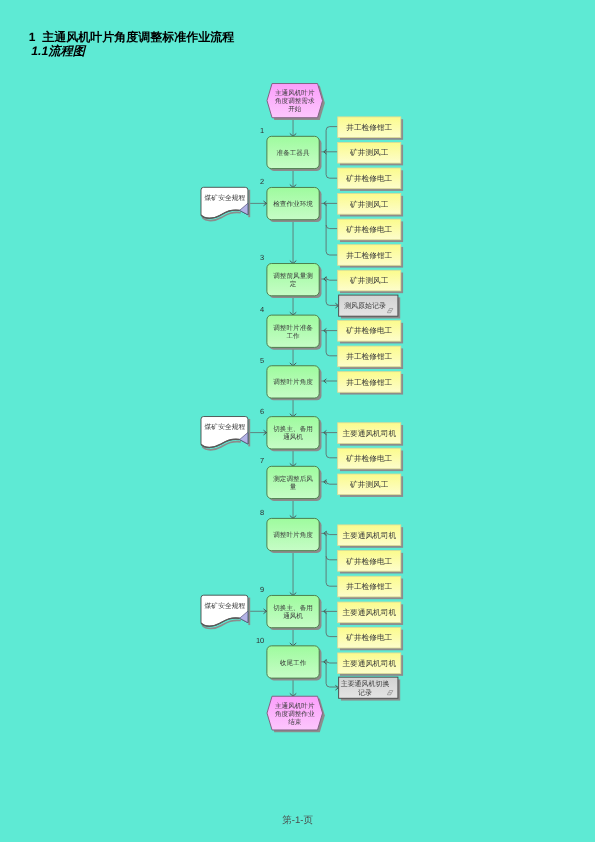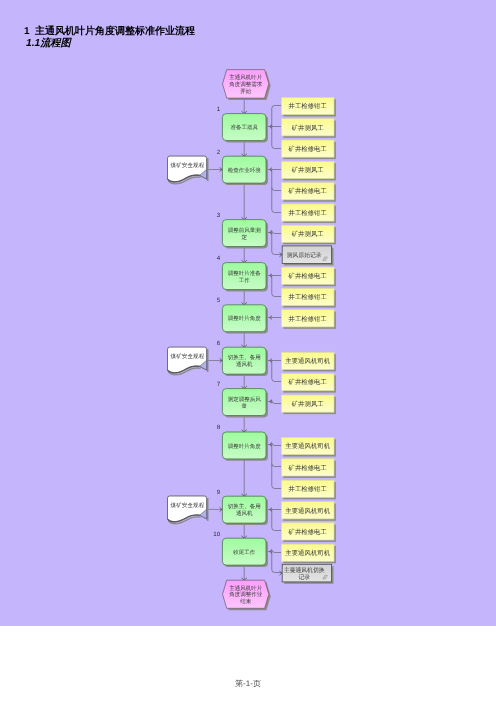--- a/index.html
+++ b/index.html
@@ -1,18 +1,18 @@
 <!DOCTYPE html>
 <html><head>
 <meta charset="utf-8">
 <style>
   html,body{margin:0;padding:0;}
   body{width:496px;height:702px;background:#ffffff;position:relative;-webkit-font-smoothing:antialiased;-moz-osx-font-smoothing:grayscale;text-rendering:geometricPrecision;
        font-family:"Liberation Sans","DejaVu Sans",sans-serif;overflow:hidden;}
-  .page{position:absolute;left:0;top:0;width:496px;height:626px;background:#c4b5fd;-webkit-font-smoothing:antialiased;}
+  .page{position:absolute;left:0;top:0;width:496px;height:702px;background:#5eead4;-webkit-font-smoothing:antialiased;}
   svg text{-webkit-font-smoothing:antialiased;}
   #h1{position:absolute;left:24px;top:24px;font-size:10px;font-weight:bold;color:#000;white-space:nowrap;}
   #h2{position:absolute;left:26px;top:37px;font-size:10.2px;font-weight:bold;color:#000;white-space:nowrap;font-style:italic;}
   #footer{position:absolute;left:0;top:679px;width:496px;text-align:center;font-size:8px;color:#4a4a4a;}
   svg#flow{position:absolute;left:0;top:0;width:496px;height:702px;}
   .nlabel{font-size:5.5px;fill:#3a3a3a;text-anchor:middle;}
   .ylabel{font-size:6.4px;fill:#3a3a3a;text-anchor:middle;}
   .rlabel{font-size:5.8px;fill:#3a3a3a;text-anchor:middle;}
   .stepnum{font-size:6.2px;fill:#2e2e2e;text-anchor:end;font-family:'Liberation Sans',sans-serif;}
   .reflabel{font-size:5.6px;fill:#3a3a3a;text-anchor:middle;letter-spacing:0.05px;}

